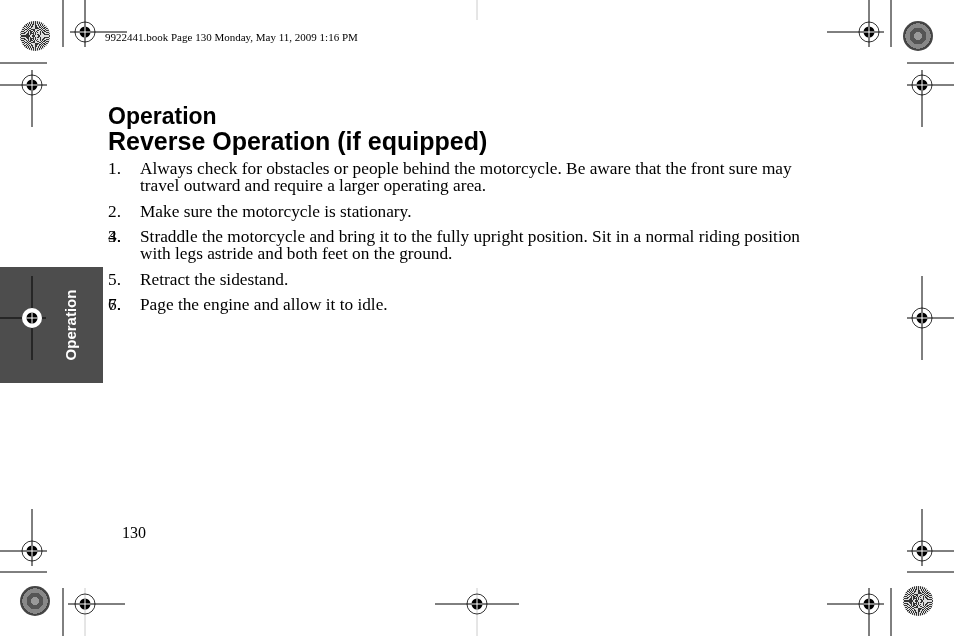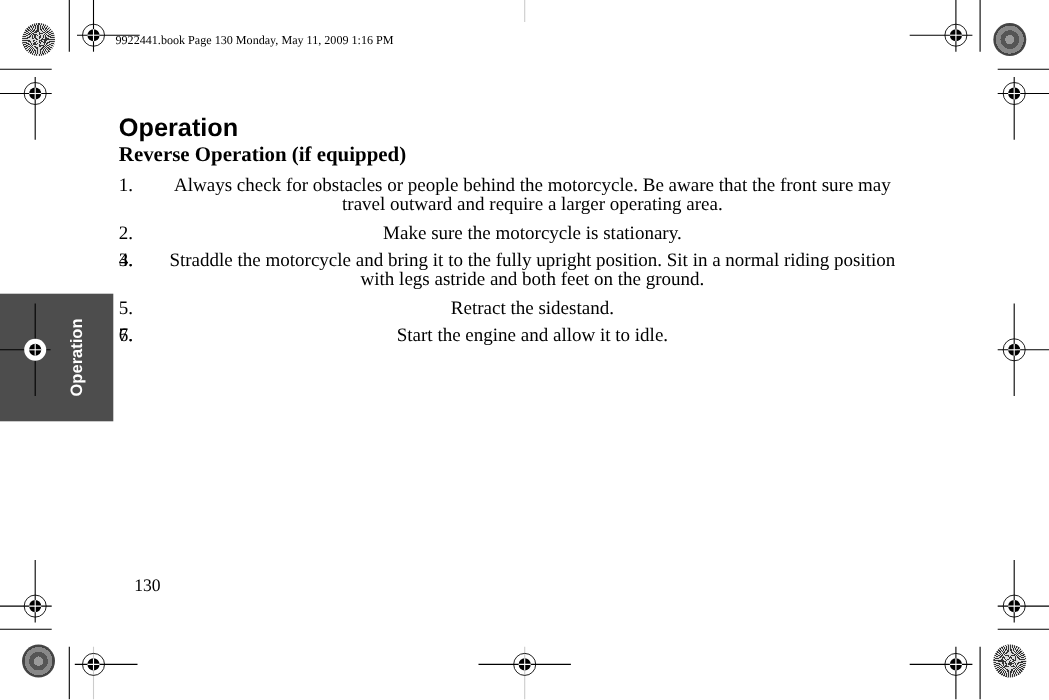--- a/index.html
+++ b/index.html
@@ -1,20 +1,20 @@
 <!DOCTYPE html>
 <html><head>
 <meta charset="utf-8">
 <style>
   html, body { margin:0; padding:0; }
   body { width:954px; height:636px; position:relative; background:#ffffff; overflow:hidden; font-family:"Liberation Serif", serif; color:#000; }
-  .abs { position:absolute;text-align:center; }
+  .abs { position:absolute; }
   .header-line { left:105px; top:31px; font-size:11px; font-family:"Liberation Serif", serif; white-space:nowrap; }
   .h1 { left:108px; top:102px; font-family:"Liberation Sans", sans-serif; font-weight:bold; font-size:23px; line-height:28px; }
-  .h2 { left:108px; top:129px; font-family:Liberation Serif, serif; font-weight:bold; font-size:19px; line-height:24px; }
+  .h2 { left:108px; top:129px; font-family:Liberation Sans, sans-serif; font-weight:bold; font-size:25px; line-height:24px; }
   .steps { left:108px; top:160px; width:720px; margin:0; padding:0; list-style:none; font-size:17.3px; line-height:17px; }
   .steps li { position:relative; padding-left:32px; margin-bottom:8.5px; }
   .steps .num { position:absolute; left:0; top:0; }
   .tab { left:0; top:267px; width:103px; height:116px; background:#4d4d4d; }
   .tab-label { position:absolute; left:70px; top:58px; transform:translate(-50%,-50%) rotate(-90deg); color:#fff; font-family:"Liberation Sans", sans-serif; font-weight:bold; font-size:15px; white-space:nowrap; }
   .page-num { left:122px; top:524px; font-size:16px; }
   .mark { position:absolute; }
   .rosette { position:absolute; width:30px; height:30px; border-radius:50%; }
   .rosette.star { background: repeating-conic-gradient(#333 0deg 4deg, #ddd 4deg 8deg); }
   .rosette.cross { background: radial-gradient(circle, #999 0 20%, #555 20% 40%, #888 40% 60%, #444 60% 100%); }
@@ -107,16 +107,16 @@
 <div class="abs h1">Operation</div>
 <div class="abs h2">Reverse Operation (if equipped)</div>
 
 <ol class="abs steps">
   <li><span class="num">1.</span><span>Always check for obstacles or people behind the motorcycle. Be aware that the front sure may travel outward and require a larger operating area.</span></li>
   <li><span class="num">2.</span><span>Make sure the motorcycle is stationary.</span></li>
   <li><span class="num">3.</span></li>
   <li><span class="num">4.</span><span>Straddle the motorcycle and bring it to the fully upright position. Sit in a normal riding position with legs astride and both feet on the ground.</span></li>
   <li><span class="num">5.</span><span>Retract the sidestand.</span></li>
   <li><span class="num">6.</span></li>
-  <li><span class="num">7.</span><span>Start the engine and allow it to idle.</span></li>
+  <li><span class="num">7.</span><span>Page the engine and allow it to idle.</span></li>
 </ol>
 
 <div class="abs page-num">130</div>
 
 </body></html>

